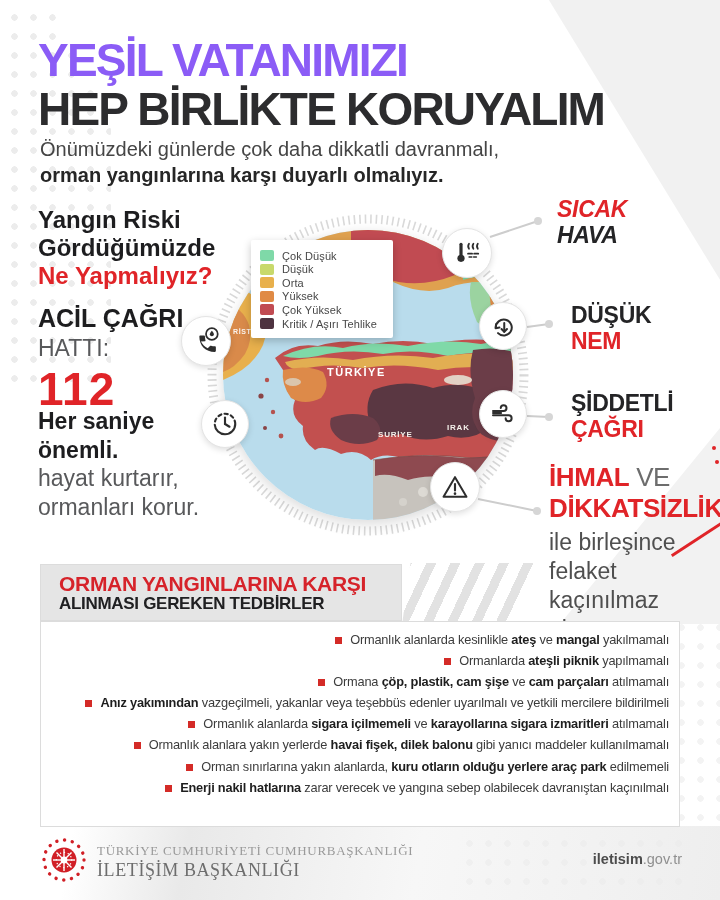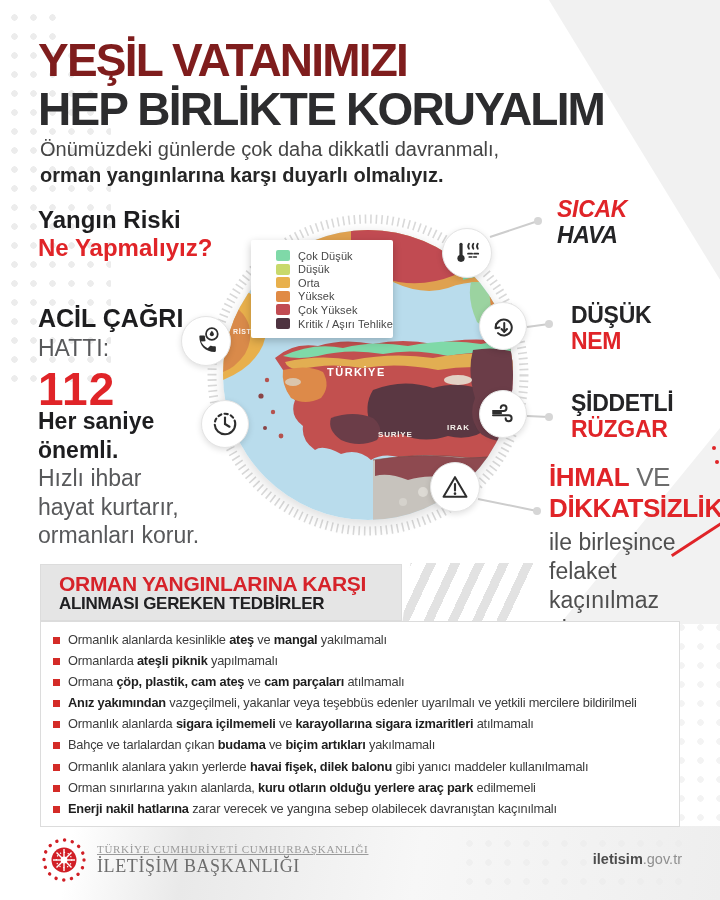--- a/index.html
+++ b/index.html
@@ -22,42 +22,42 @@
   .red-line { position:absolute; left:664px; top:528px; width:96px; height:3px;
     background:#e02428; transform:rotate(-33deg); }
   .red-dot-a,.red-dot-b { position:absolute; width:4px; height:4px; background:#e02428; border-radius:50%; }
   .red-dot-a { left:712px; top:446px; } .red-dot-b { left:715px; top:460px; }
   .footer-band { position:absolute; left:0; top:826px; width:720px; height:74px;
     background:linear-gradient(100deg,#ffffff 10%,#e9e9e9 26%,#f7f7f7 58%,#eeeeee 100%); }
 
   
   .title { position:absolute; left:38px; top:36px; font-weight:800; font-size:46px; line-height:1.07;
     letter-spacing:-1.8px; }
-  .title .t-red { color:#7f1d1d; display:block; }
+  .title .t-red { color:#8b5cf6; display:block; }
   .title .t-dark { color:#2c2c2e; display:block; }
   .subtitle { position:absolute; left:24px; top:136px; font-size:20px; line-height:1.3; color:#454545;margin-left:16px; }
   .subtitle .s-bold { font-weight:700; color:#262626; display:block; }
 
   
   .block-q { position:absolute; left:38px; top:206px; font-size:24px; font-weight:800; line-height:1.17; color:#1d1d1f; }
   .block-q .red { color:#e02428; }
   .block-call { position:absolute; left:38px; top:304px; line-height:1.15; }
   .block-call .c1 { font-size:25px; font-weight:800; color:#1d1d1f; }
   .block-call .c2 { font-size:23px; font-weight:400; color:#58595b; margin-top:2px; }
   .block-call .c3 { font-size:46px; font-weight:800; color:#e02428; letter-spacing:1px; margin-top:2px; }
   .block-sec { position:absolute; left:38px; top:407px; font-size:23px; line-height:1.24; color:#58595b; }
   .block-sec .b { font-weight:700; color:#1d1d1f; }
 
   
   .tick-ring { position:absolute; left:204px; top:211px; }
   .map-circle { position:absolute; left:223px; top:230px; width:290px; height:290px; border-radius:50%; overflow:hidden; box-shadow:0 4px 14px rgba(0,0,0,.15); }
   .map-title { position:absolute; left:258px; top:195px; font-size:19px; font-weight:800; line-height:1.15; color:#1d1d1f; }
   .map-title .red { color:#d6232a; }
   .legend-box { position:absolute; left:251px; top:240px; width:142px; background:#ffffff; border-radius:2px;
-    box-shadow:0 3px 8px rgba(0,0,0,.22); padding:8px 9px 7px 25px; z-index:6; }
+    box-shadow:0 3px 8px rgba(0,0,0,.22); padding:8px 9px 7px 9px; z-index:6; }
   .legend-row { display:flex; align-items:center; margin:1.6px 0; }
   .legend-swatch { width:14px; height:11px; border-radius:2px; flex:0 0 auto; }
   .legend-label { font-size:11px; color:#474747; margin-left:8px; letter-spacing:.1px; white-space:nowrap; }
 
   
   .badge { position:absolute; background:#fff; border:1px solid #e4e4e4; border-radius:50%;
     box-shadow:0 2px 6px rgba(0,0,0,.13); display:flex; align-items:center; justify-content:center; z-index:5; }
   .connectors { position:absolute; left:0; top:0; z-index:4; pointer-events:none; }
 
   
@@ -74,29 +74,29 @@
   .negligence .rest { font-size:23px; color:#4f4f4f; font-weight:400; margin-top:4px; line-height:1.25; }
 
   
   .m-header { position:absolute; left:40px; top:564px; width:362px; height:57px; background:#e5e5e5;
     border:1px solid #dcdcdc; padding:7px 0 0 18px; z-index:5; }
   .m-header .h-red { font-size:21px; font-weight:800; color:#d6232a; letter-spacing:-.3px; line-height:1.1; }
   .m-header .h-dark { font-size:17px; font-weight:800; color:#202022; letter-spacing:-.3px; line-height:1.1; }
   .m-box { position:absolute; left:40px; top:621px; width:640px; height:206px; background:#fff;
     border:1px solid #dcdcdc; padding:11px 10px 8px 12px; z-index:4; }
   .m-box ul { list-style:none; }
-  .m-box li { display:flex; align-items:flex-start; margin:0 0 6.4px 0; }
+  .m-box li { display:flex; align-items:flex-start; margin:0 0 6.4px 0;justify-content:flex-end; }
   .m-bullet { width:7px; height:7px; background:#d42b27; margin:4px 8px 0 0; flex:0 0 auto; }
   .m-text { font-size:12.8px; color:#3c3c3c; letter-spacing:-.2px; line-height:1.15; white-space:nowrap; }
   .m-text .b { font-weight:700; color:#1e1e1e; }
 
   
   .footer-logo { position:absolute; left:40px; top:836px; z-index:6; }
   .footer-org { position:absolute; left:97px; top:843px; z-index:6; }
-  .footer-org .small { font-family:"Liberation Serif","DejaVu Serif",serif; font-size:11px; letter-spacing:.7px; color:#9a9a9a;text-decoration:underline; }
+  .footer-org .small { font-family:"Liberation Serif","DejaVu Serif",serif; font-size:13px; letter-spacing:.7px; color:#9a9a9a; }
   .footer-org .large { font-family:"Liberation Serif","DejaVu Serif",serif; font-size:18px; letter-spacing:.6px; color:#6d6d6d; margin-top:1px; }
   .footer-site { position:absolute; right:38px; top:851px; font-size:14.5px; z-index:6; }
   .footer-site .b { font-weight:700; color:#4c4c4c;padding-left:35px; }
   .footer-site .r { font-weight:400; color:#8f8f8f; }
 </style>
 </head>
 <body>
 
 <div class="poster">
 
@@ -115,31 +115,31 @@
     <span class="t-red">YEŞİL VATANIMIZI</span>
     <span class="t-dark">HEP BİRLİKTE KORUYALIM</span>
   </h1>
   <p class="subtitle">
     <span>Önümüzdeki günlerde çok daha dikkatli davranmalı,</span>
     <span class="s-bold">orman yangınlarına karşı duyarlı olmalıyız.</span>
   </p>
 
   <div class="block-q">
     <div>Yangın Riski</div>
+    <div>Gördüğümüzde</div>
     <div class="red">Ne Yapmalıyız?</div>
   </div>
   <div class="block-call">
     <div class="c1">ACİL ÇAĞRI</div>
     <div class="c2">HATTI:</div>
     <div class="c3">112</div>
   </div>
   <div class="block-sec">
     <div class="b">Her saniye</div>
     <div class="b">önemli.</div>
-    <div>Hızlı ihbar</div>
     <div>hayat kurtarır,</div>
     <div>ormanları korur.</div>
   </div>
 
   <svg class="tick-ring" width="328" height="328">
     <circle cx="164" cy="164" r="156" fill="none" stroke="#d9d9d9" stroke-width="9" stroke-dasharray="1.6 3.9"></circle>
   </svg>
 
   <div class="map-circle">
     <svg width="290" height="290" viewBox="0 0 290 290">
@@ -281,21 +281,21 @@
   <div class="factor f1">
     <span class="red">SICAK</span>
     <span class="dark">HAVA</span>
   </div>
   <div class="factor f2">
     <span class="dark">DÜŞÜK</span>
     <span class="red">NEM</span>
   </div>
   <div class="factor f3">
     <span class="dark">ŞİDDETLİ</span>
-    <span class="red">RÜZGAR</span>
+    <span class="red">ÇAĞRI</span>
   </div>
   <div class="negligence">
     <div class="row1"><span>İHMAL</span><span class="mid"> VE</span></div>
     <div class="row2">DİKKATSİZLİK</div>
     <div class="rest">
       <div>ile birleşince</div>
       <div>felaket</div>
       <div>kaçınılmaz</div>
       <div>oluyor.</div>
     </div>
@@ -310,33 +310,29 @@
         <li>
           <span class="m-bullet"></span>
           <span class="m-text"><span>Ormanlık alanlarda kesinlikle </span><span class="b">ateş</span><span> ve </span><span class="b">mangal</span><span> yakılmamalı</span></span>
         </li>
         <li>
           <span class="m-bullet"></span>
           <span class="m-text"><span>Ormanlarda </span><span class="b">ateşli piknik</span><span> yapılmamalı</span></span>
         </li>
         <li>
           <span class="m-bullet"></span>
-          <span class="m-text"><span>Ormana </span><span class="b">çöp, plastik, cam ateş</span><span> ve </span><span class="b">cam parçaları</span><span> atılmamalı</span></span>
+          <span class="m-text"><span>Ormana </span><span class="b">çöp, plastik, cam şişe</span><span> ve </span><span class="b">cam parçaları</span><span> atılmamalı</span></span>
         </li>
         <li>
           <span class="m-bullet"></span>
           <span class="m-text"><span class="b">Anız yakımından</span><span> vazgeçilmeli, yakanlar veya teşebbüs edenler uyarılmalı ve yetkili mercilere bildirilmeli</span></span>
         </li>
         <li>
           <span class="m-bullet"></span>
           <span class="m-text"><span>Ormanlık alanlarda </span><span class="b">sigara içilmemeli</span><span> ve </span><span class="b">karayollarına sigara izmaritleri</span><span> atılmamalı</span></span>
-        </li>
-        <li>
-          <span class="m-bullet"></span>
-          <span class="m-text"><span>Bahçe ve tarlalardan çıkan </span><span class="b">budama</span><span> ve </span><span class="b">biçim artıkları</span><span> yakılmamalı</span></span>
         </li>
         <li>
           <span class="m-bullet"></span>
           <span class="m-text"><span>Ormanlık alanlara yakın yerlerde </span><span class="b">havai fişek, dilek balonu</span><span> gibi yanıcı maddeler kullanılmamalı</span></span>
         </li>
         <li>
           <span class="m-bullet"></span>
           <span class="m-text"><span>Orman sınırlarına yakın alanlarda, </span><span class="b">kuru otların olduğu yerlere araç park</span><span> edilmemeli</span></span>
         </li>
         <li>

